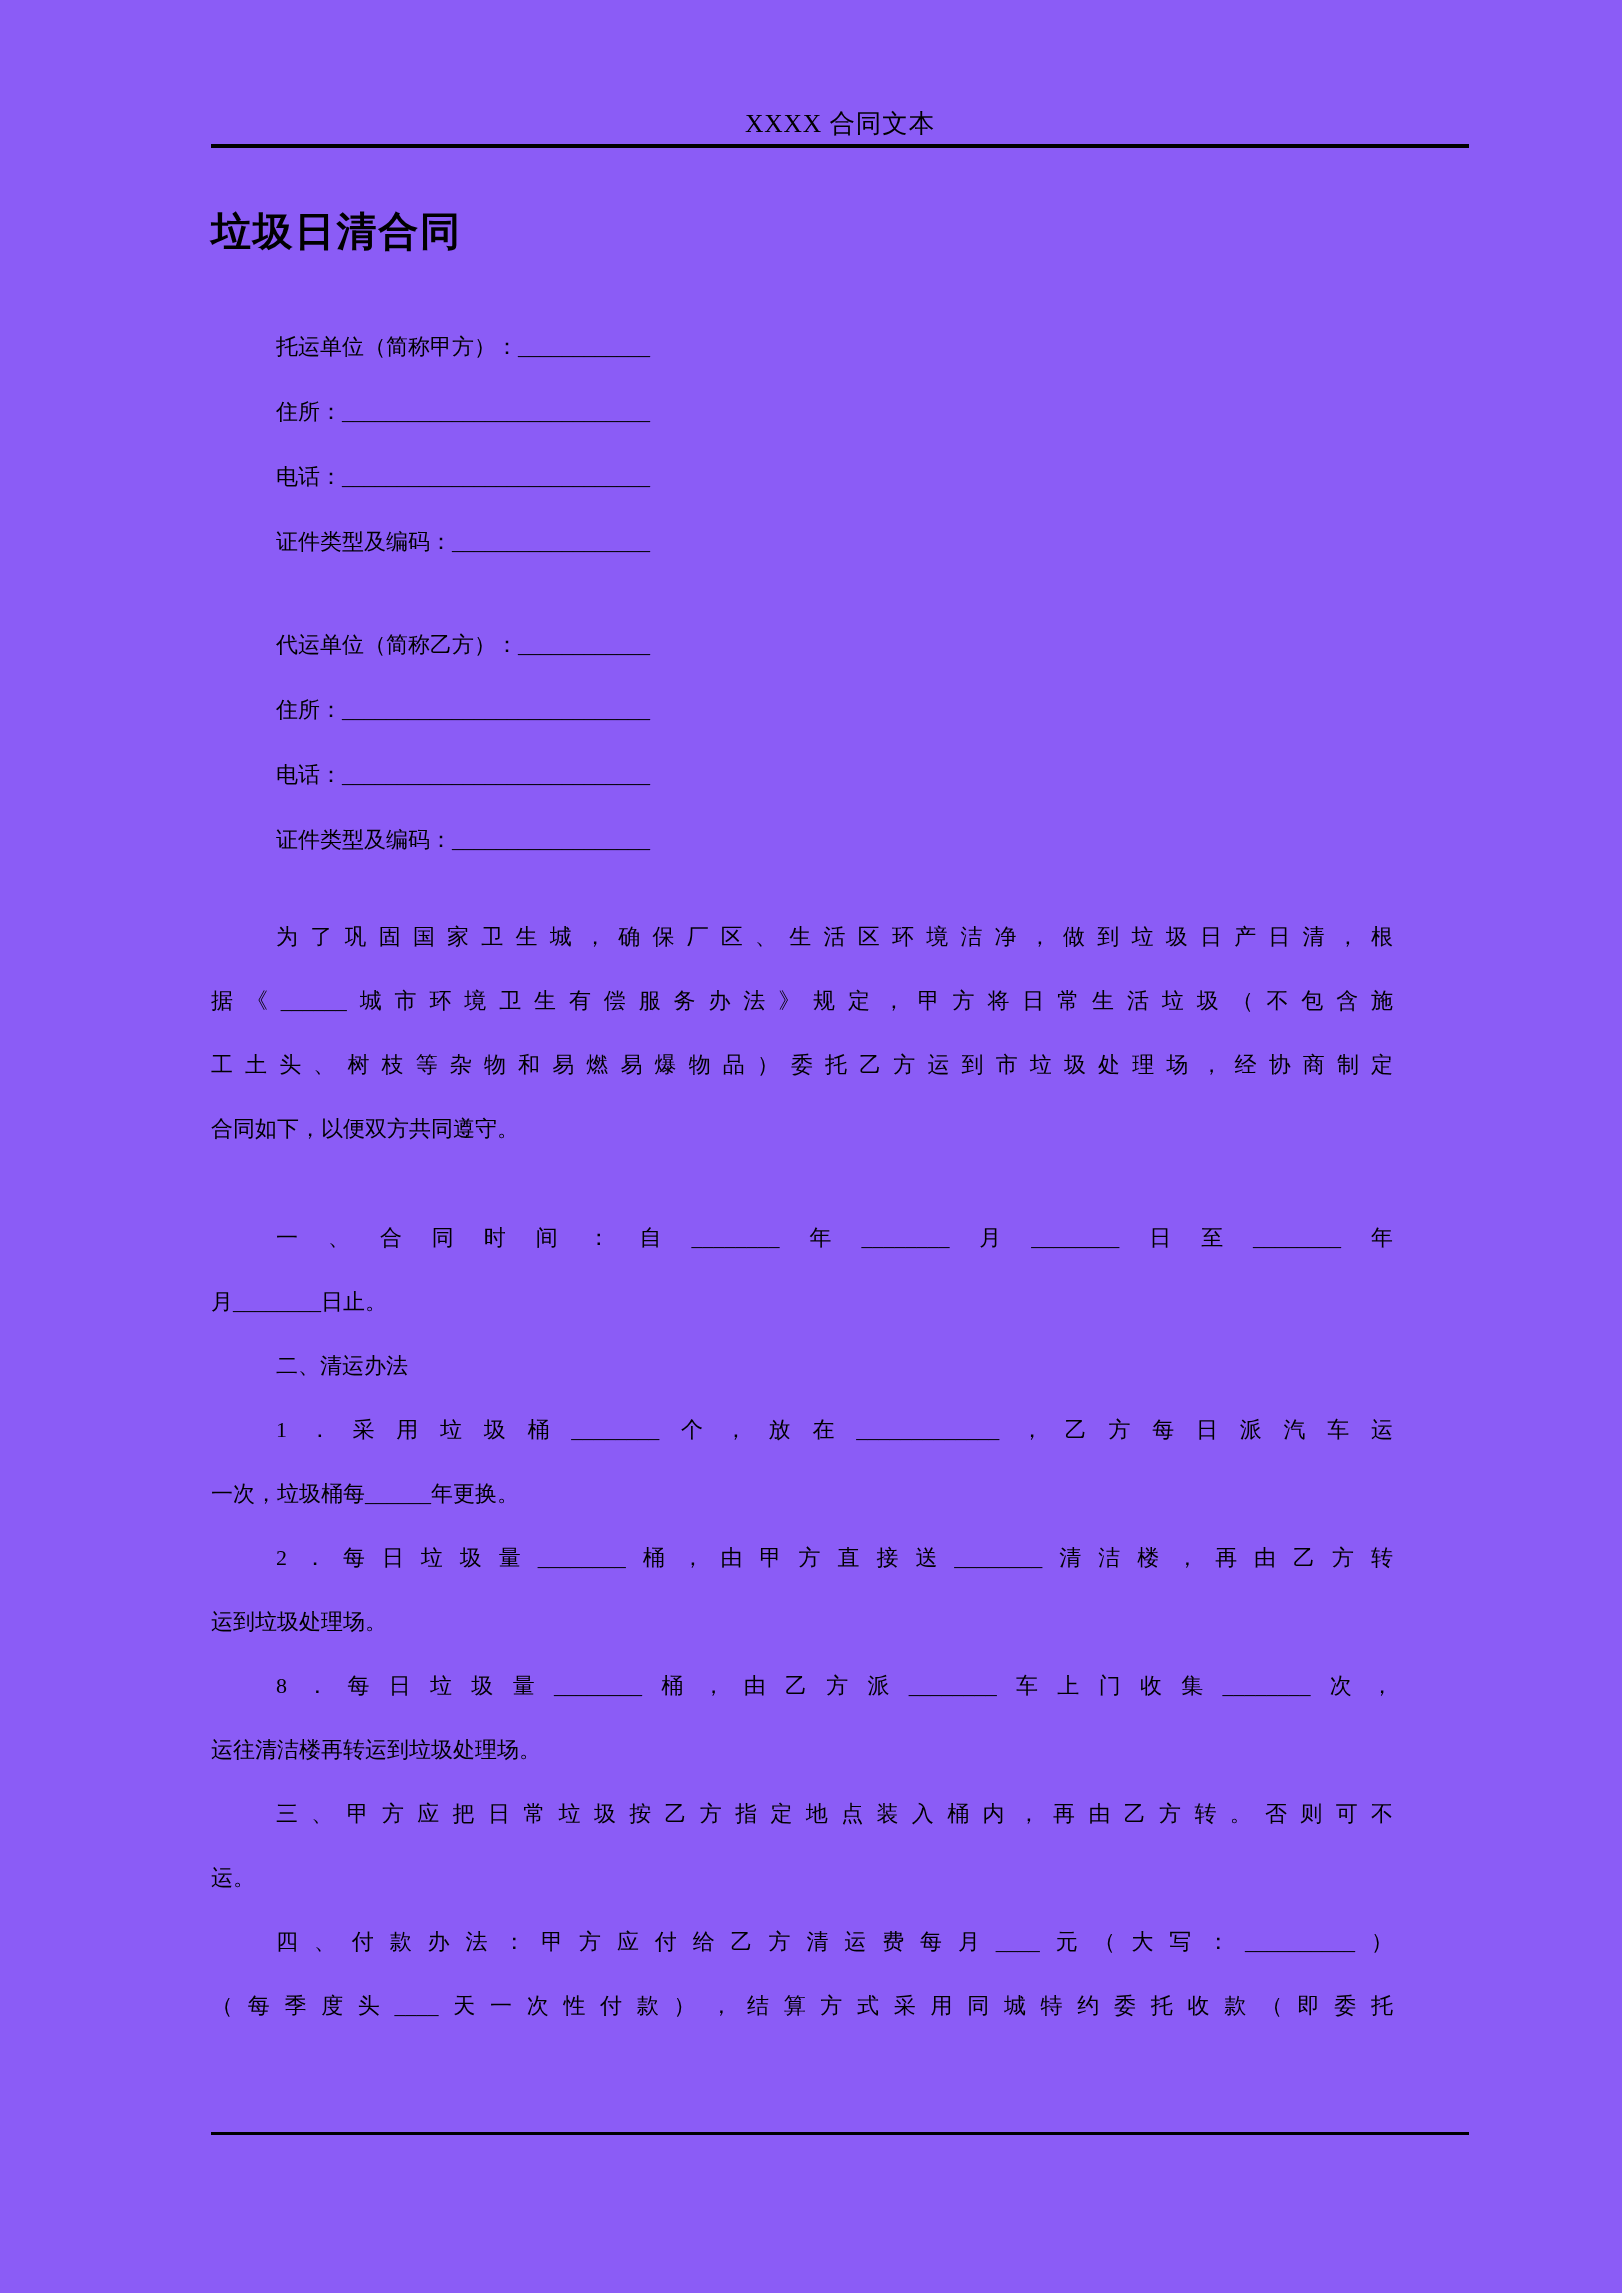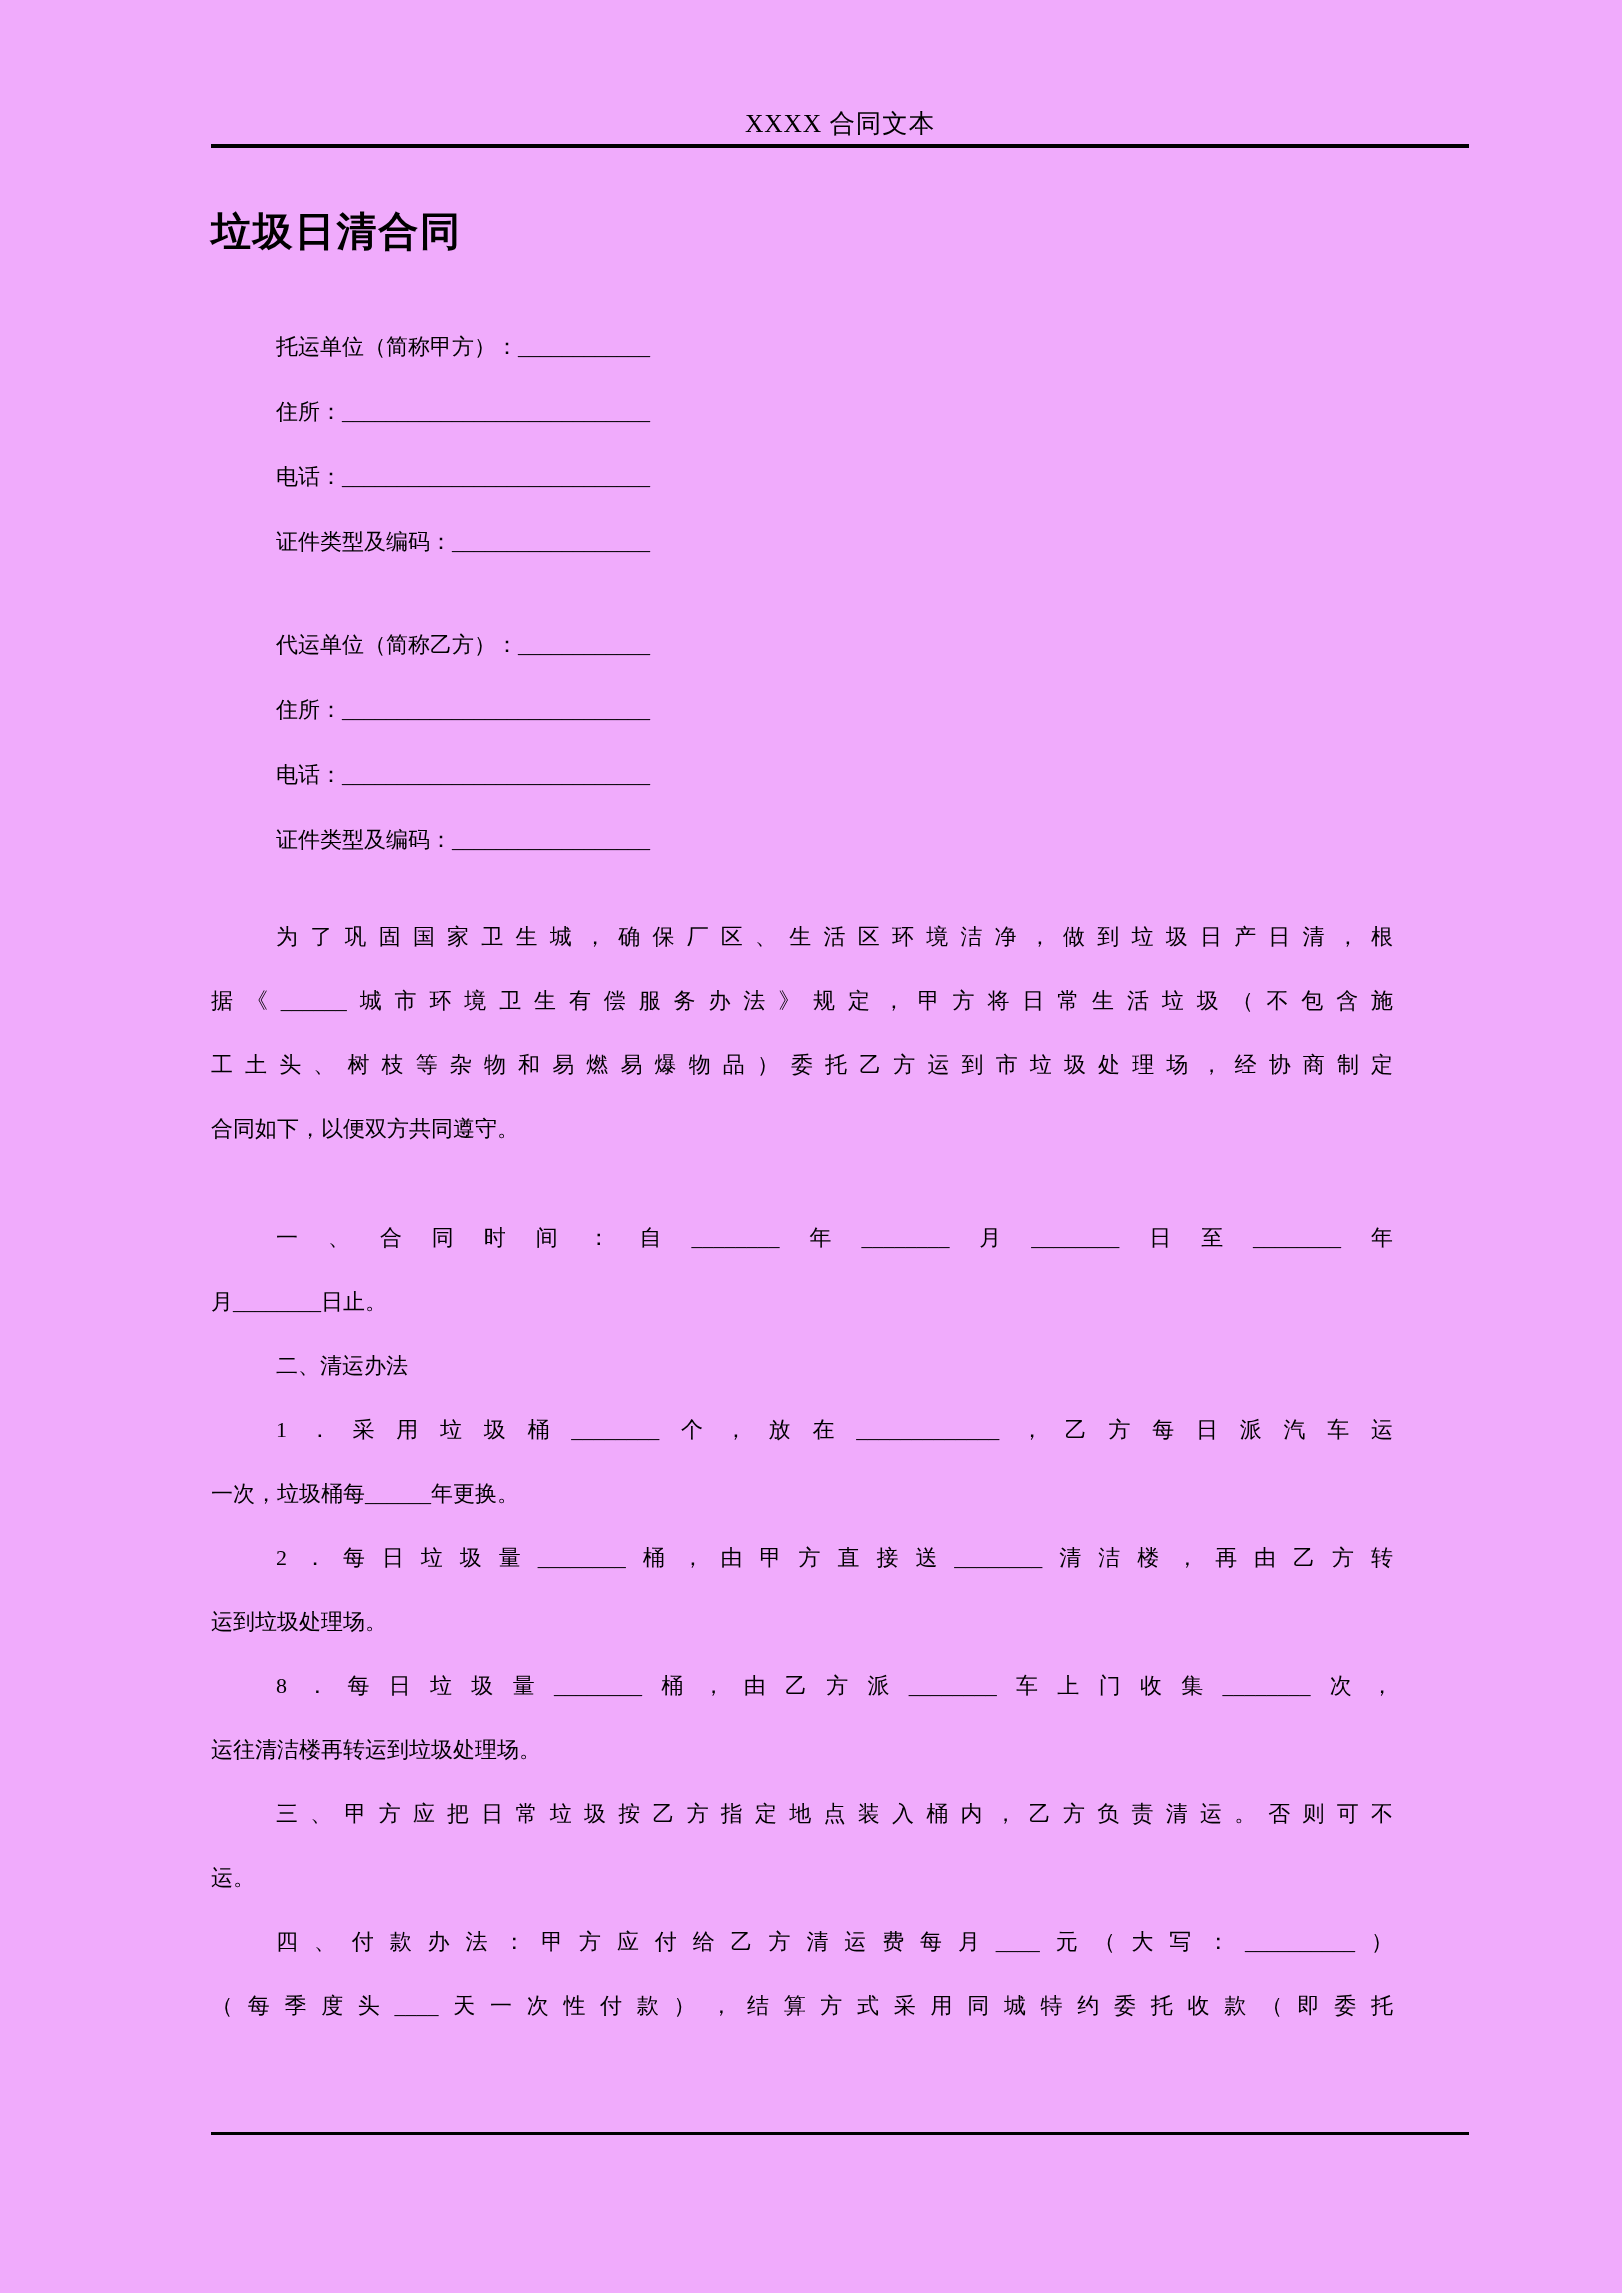--- a/index.html
+++ b/index.html
@@ -1,19 +1,19 @@
 <!DOCTYPE html>
 <html style="font-size:14.5px"><head>
 <meta charset="utf-8">
 <style>
   html,body{margin:0;padding:0;background:#e8e8e8;}
   .page{
     position:relative;
     width:1623px;height:2294px;
-    background:#f0abfc;
+    background:#8b5cf6;
     color:#000000;
     font-family:"Liberation Serif","DejaVu Serif",serif;
     overflow:hidden;
     margin:0 auto;
   }
   .header-text{
     position:absolute;top:107px;left:211px;width:1258px;
     text-align:center;font-size:25.5px;line-height:33px;
     letter-spacing:0.9px;
   }
@@ -81,21 +81,21 @@
 
     <div class="line indent fill gap-d">一、合同时间：自________年________月________日至________年</div>
     <div class="line">月________日止。</div>
     <div class="line indent">二、清运办法</div>
     <div class="line indent fill">1．采用垃圾桶________个，放在_____________，乙方每日派汽车运</div>
     <div class="line">一次，垃圾桶每______年更换。</div>
     <div class="line indent fill">2．每日垃圾量________桶，由甲方直接送________清洁楼，再由乙方转</div>
     <div class="line">运到垃圾处理场。</div>
     <div class="line indent fill">8．每日垃圾量________桶，由乙方派________车上门收集________次，</div>
     <div class="line">运往清洁楼再转运到垃圾处理场。</div>
-    <div class="line indent fill">三、甲方应把日常垃圾按乙方指定地点装入桶内，乙方负责清运。否则可不</div>
+    <div class="line indent fill">三、甲方应把日常垃圾按乙方指定地点装入桶内，再由乙方转。否则可不</div>
     <div class="line">运。</div>
     <div class="line indent fill">四、付款办法：甲方应付给乙方清运费每月____元（大写：__________）</div>
     <div class="line fill">（每季度头____天一次性付款），结算方式采用同城特约委托收款（即委托</div>
 
   </div>
 
   <div class="footer-rule"></div>
 
 </div>
 

